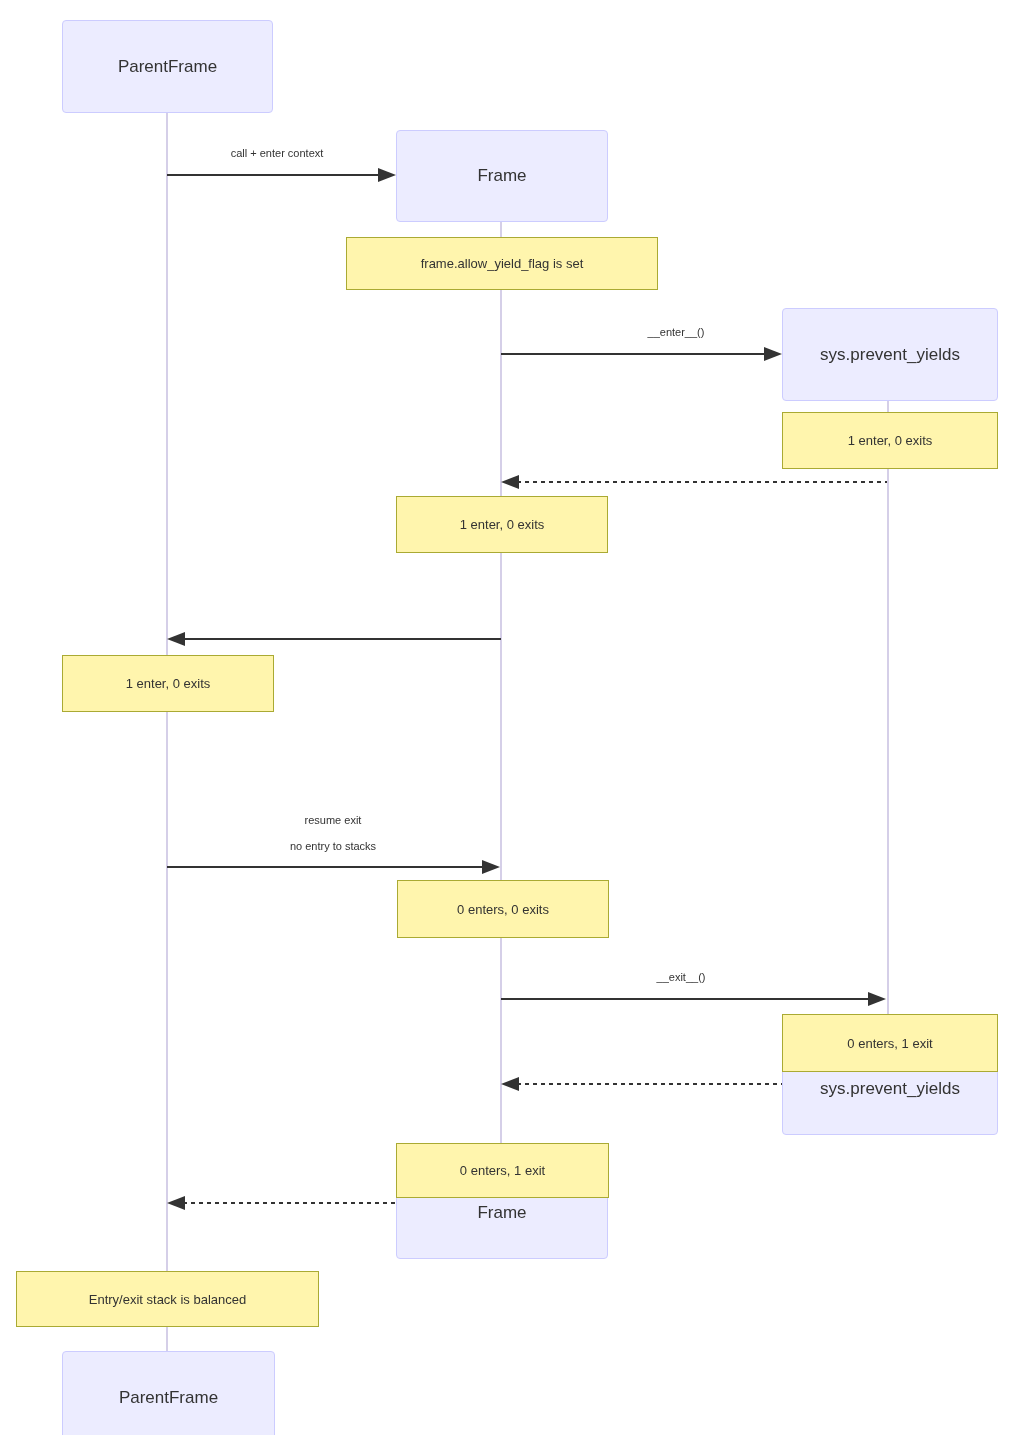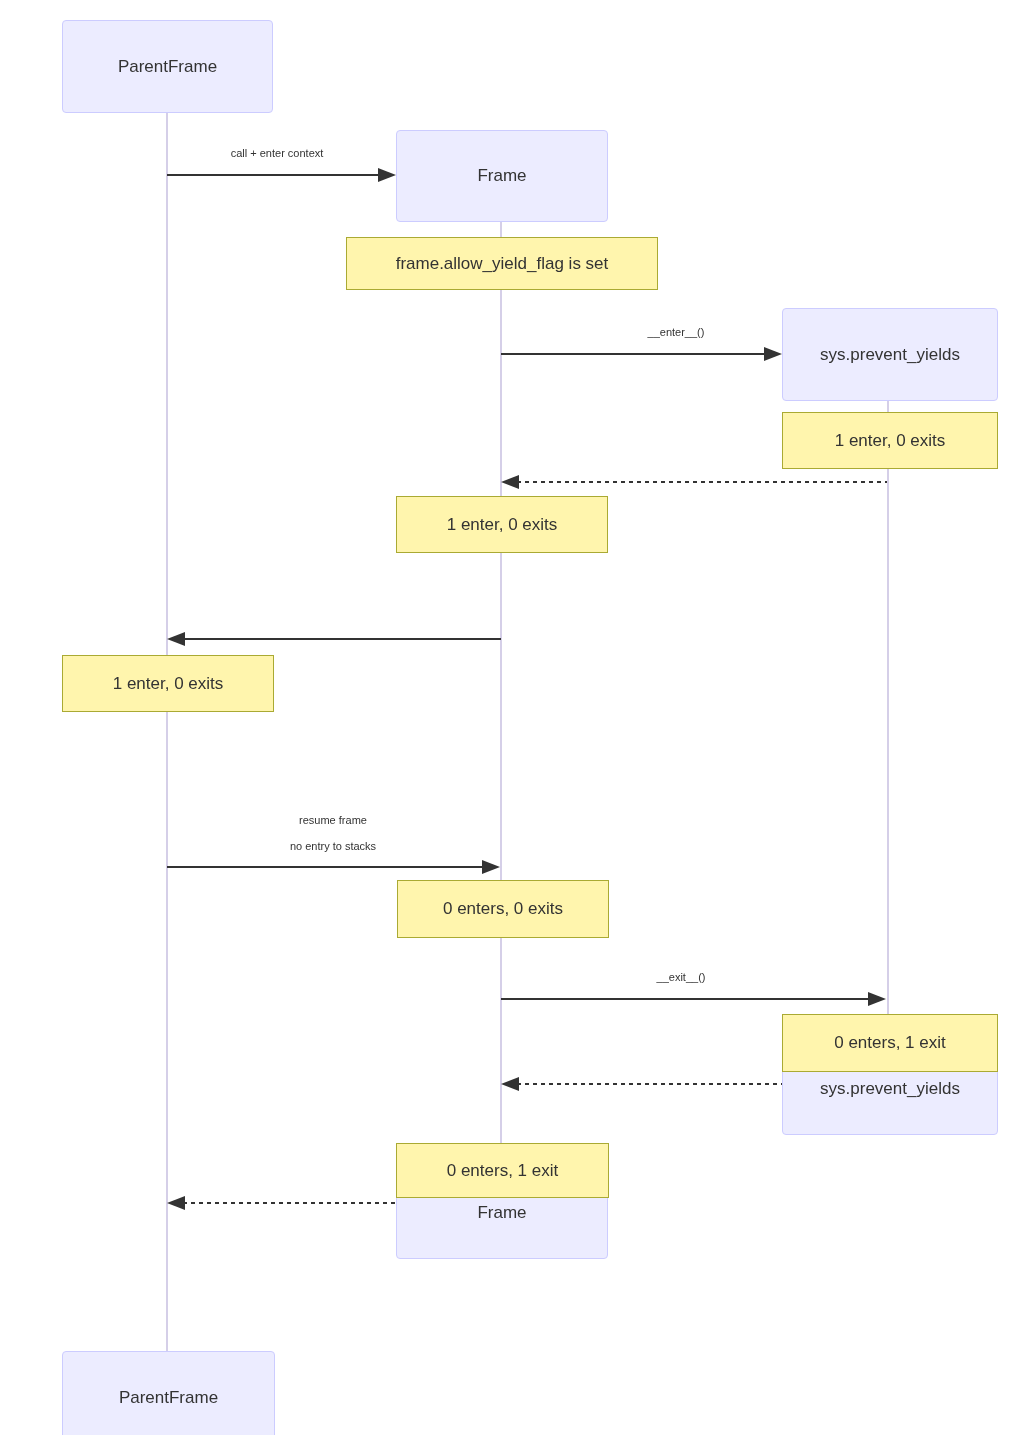--- a/index.html
+++ b/index.html
@@ -11,21 +11,21 @@
   }
   .lifeline{position:absolute;width:2px;background:var(--lifeline,#d5cfe8);z-index:1;}
   .actor{
     position:absolute;display:flex;align-items:center;justify-content:center;
     background:var(--actor-fill,#ECECFF);border:1px solid var(--actor-border,#CCCCFF);
     border-radius:4px;font-size:17px;z-index:2;text-align:center;
   }
   .note{
     position:absolute;display:flex;align-items:center;justify-content:center;
     background:var(--note-fill,#FFF5AD);border:1.5px solid var(--note-border,#AAAA33);
-    font-size:17px;z-index:3;text-align:center;white-space:nowrap;
+    font-size:13px;z-index:3;text-align:center;white-space:nowrap;
   }
   .mline{position:absolute;height:2px;background:var(--line,#333);z-index:4;}
   .mline.dashed{
     background:repeating-linear-gradient(to right,var(--line,#333) 0 4px,transparent 4px 8px);
   }
   .head{position:absolute;width:0;height:0;border-top:7px solid transparent;
         border-bottom:7px solid transparent;z-index:4;}
   .head.right{border-left:18px solid var(--line,#333);}
   .head.left{border-right:18px solid var(--line,#333);}
   .mlabel{
@@ -63,37 +63,38 @@
     <span>ParentFrame</span>
   </div>
 
   <div class="note" style="left:346px;top:225px;width:310px;height:51px;">frame.allow_yield_flag is set</div>
   <div class="note" style="left:782px;top:400px;width:214px;height:55px;">1 enter, 0 exits</div>
   <div class="note" style="left:396px;top:484px;width:210px;height:55px;">1 enter, 0 exits</div>
   <div class="note" style="left:62px;top:643px;width:210px;height:55px;">1 enter, 0 exits</div>
   <div class="note" style="left:397px;top:868px;width:210px;height:56px;">0 enters, 0 exits</div>
   <div class="note" style="left:782px;top:1002px;width:214px;height:56px;">0 enters, 1 exit</div>
   <div class="note" style="left:396px;top:1131px;width:211px;height:53px;">0 enters, 1 exit</div>
+  <div class="note" style="left:16px;top:1259px;width:301px;height:54px;">Entry/exit stack is balanced</div>
 
   <div class="mlabel" style="left:277px;top:128px;">call + enter context</div>
   <div class="mline" style="left:167px;top:162px;width:212px;"></div>
   <div class="head right" style="left:378px;top:156px;"></div>
 
   <div class="mlabel" style="left:676px;top:307px;text-align:right;">__enter__()</div>
   <div class="mline" style="left:501px;top:341px;width:264px;"></div>
   <div class="head right" style="left:764px;top:335px;"></div>
 
   <div class="head left" style="left:501px;top:463px;"></div>
   <div class="mline dashed" style="left:517px;top:469px;width:370px;"></div>
 
   <div class="head left" style="left:167px;top:620px;"></div>
   <div class="mline" style="left:183px;top:626px;width:318px;"></div>
 
   <div class="mlabel" style="left:333px;top:795px;">
-    <span>resume frame</span>
+    <span>resume exit</span>
     <span>no entry to stacks</span>
   </div>
   <div class="mline" style="left:167px;top:854px;width:316px;"></div>
   <div class="head right" style="left:482px;top:848px;"></div>
 
   <div class="mlabel" style="left:681px;top:952px;">__exit__()</div>
   <div class="mline" style="left:501px;top:986px;width:368px;"></div>
   <div class="head right" style="left:868px;top:980px;"></div>
 
   <div class="head left" style="left:501px;top:1065px;"></div>

